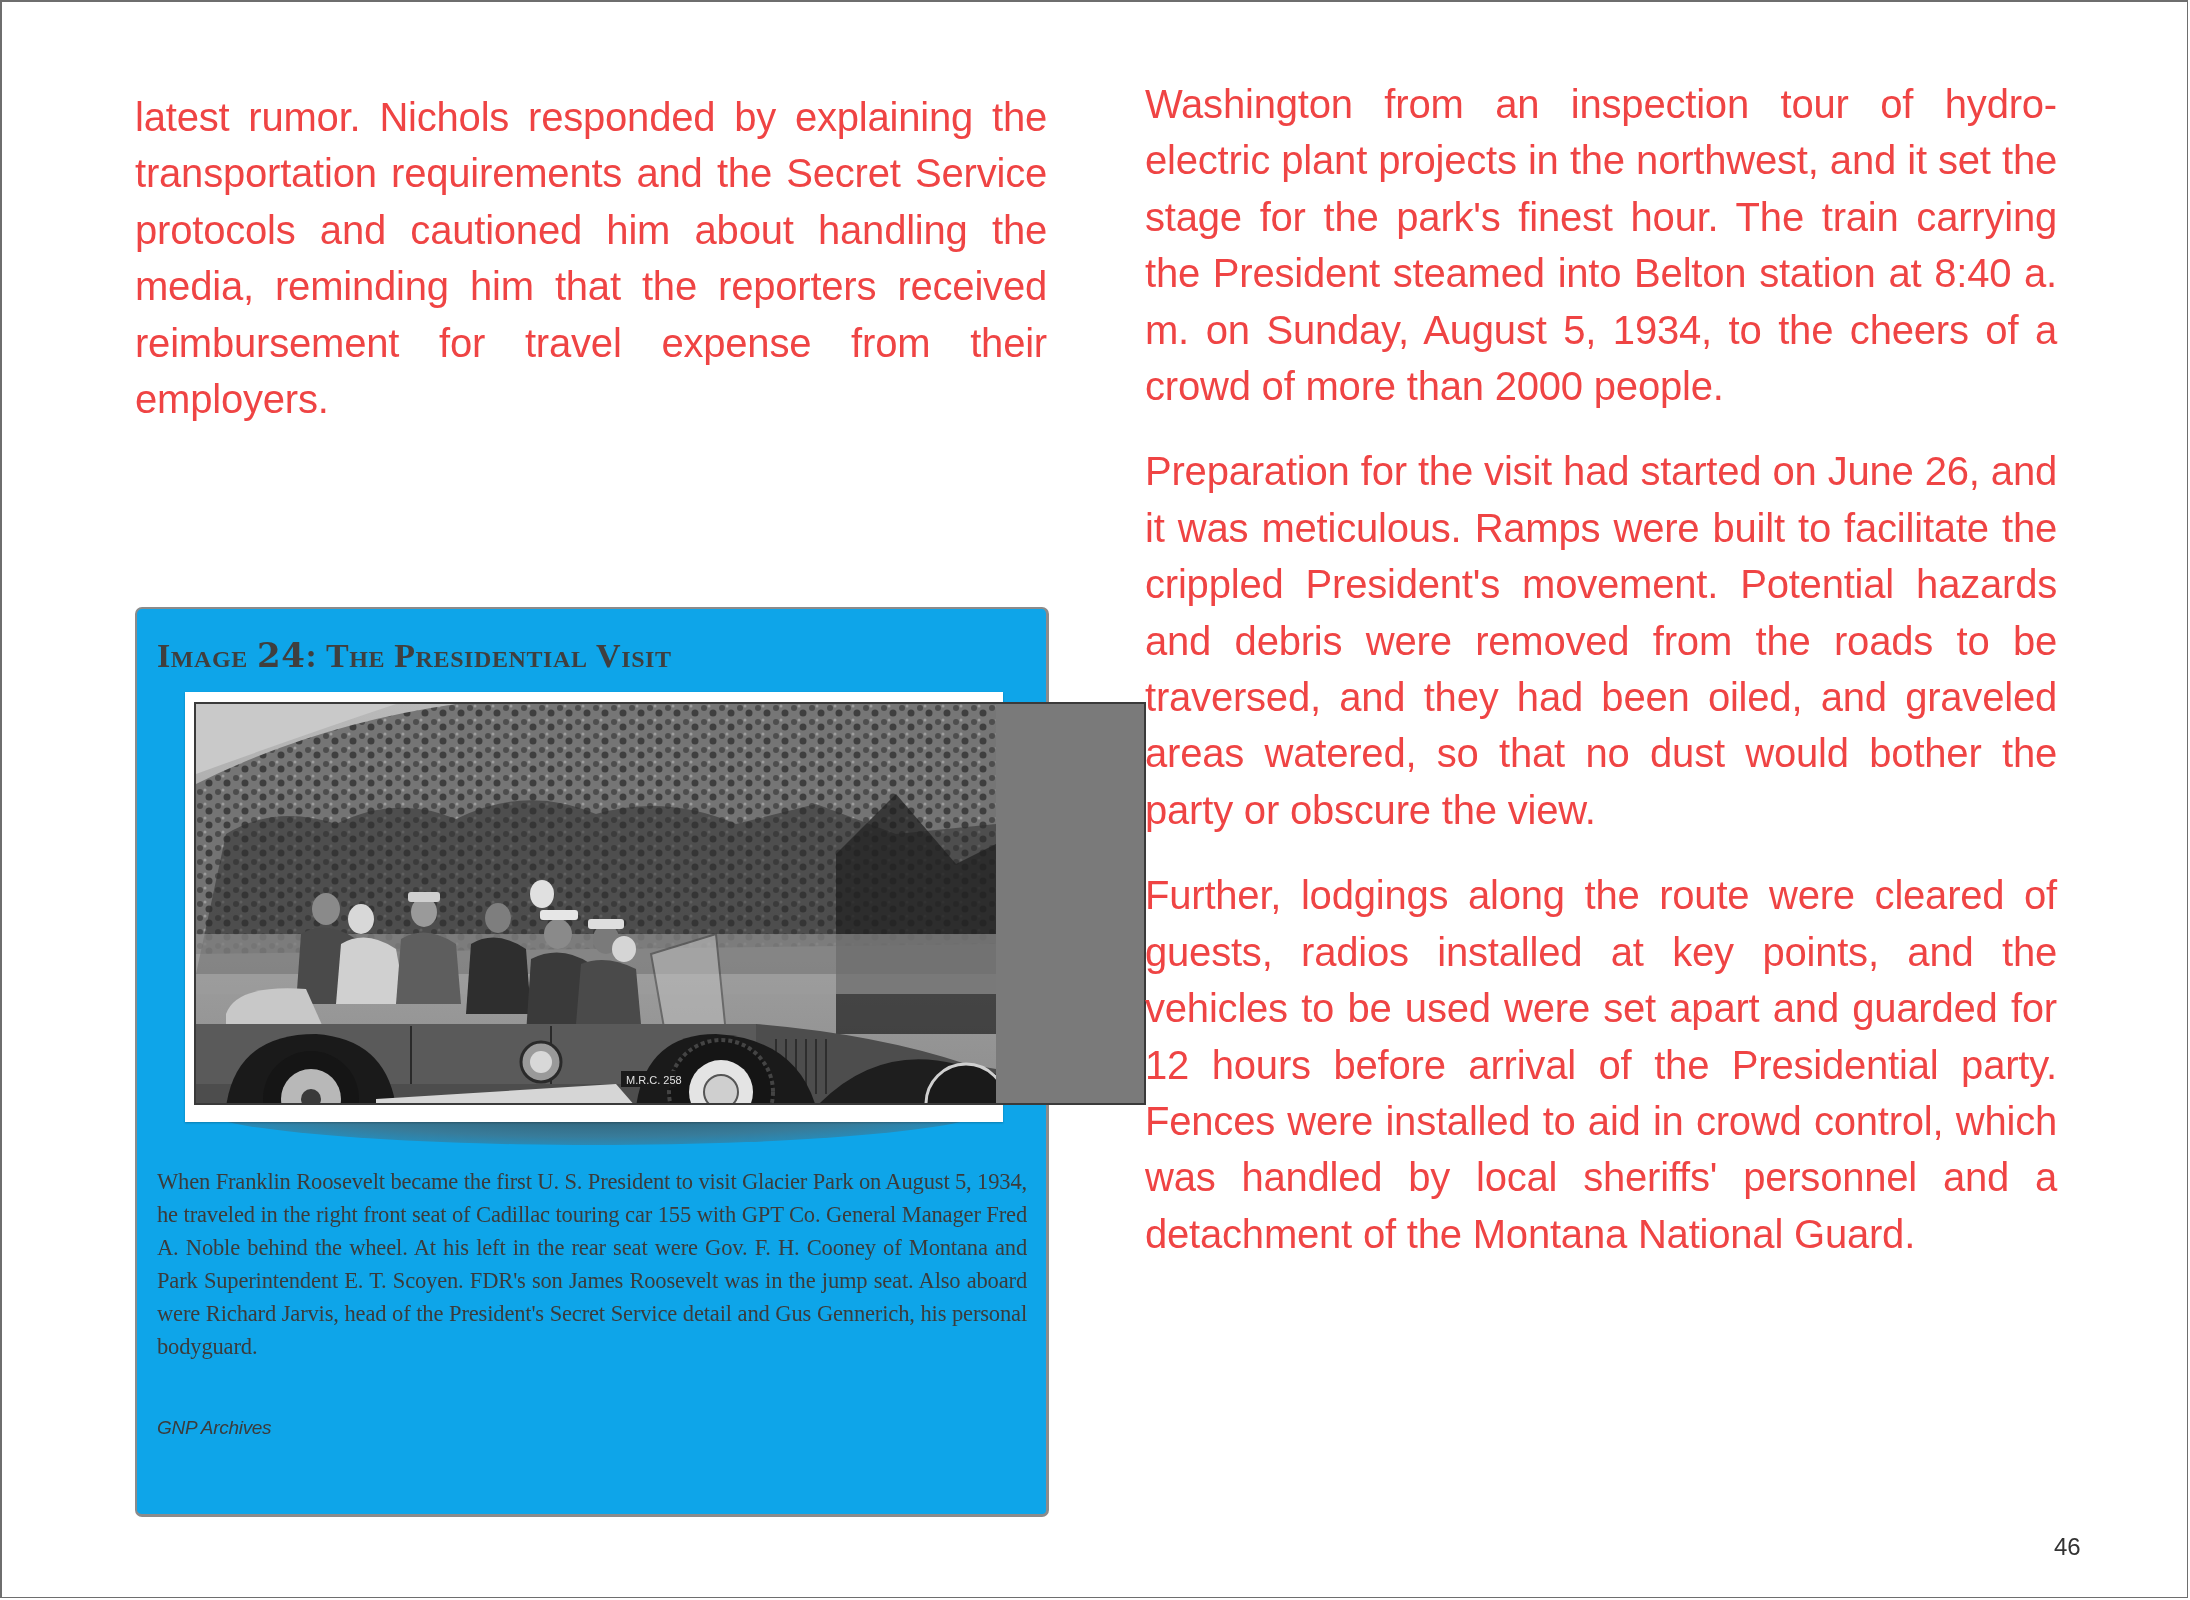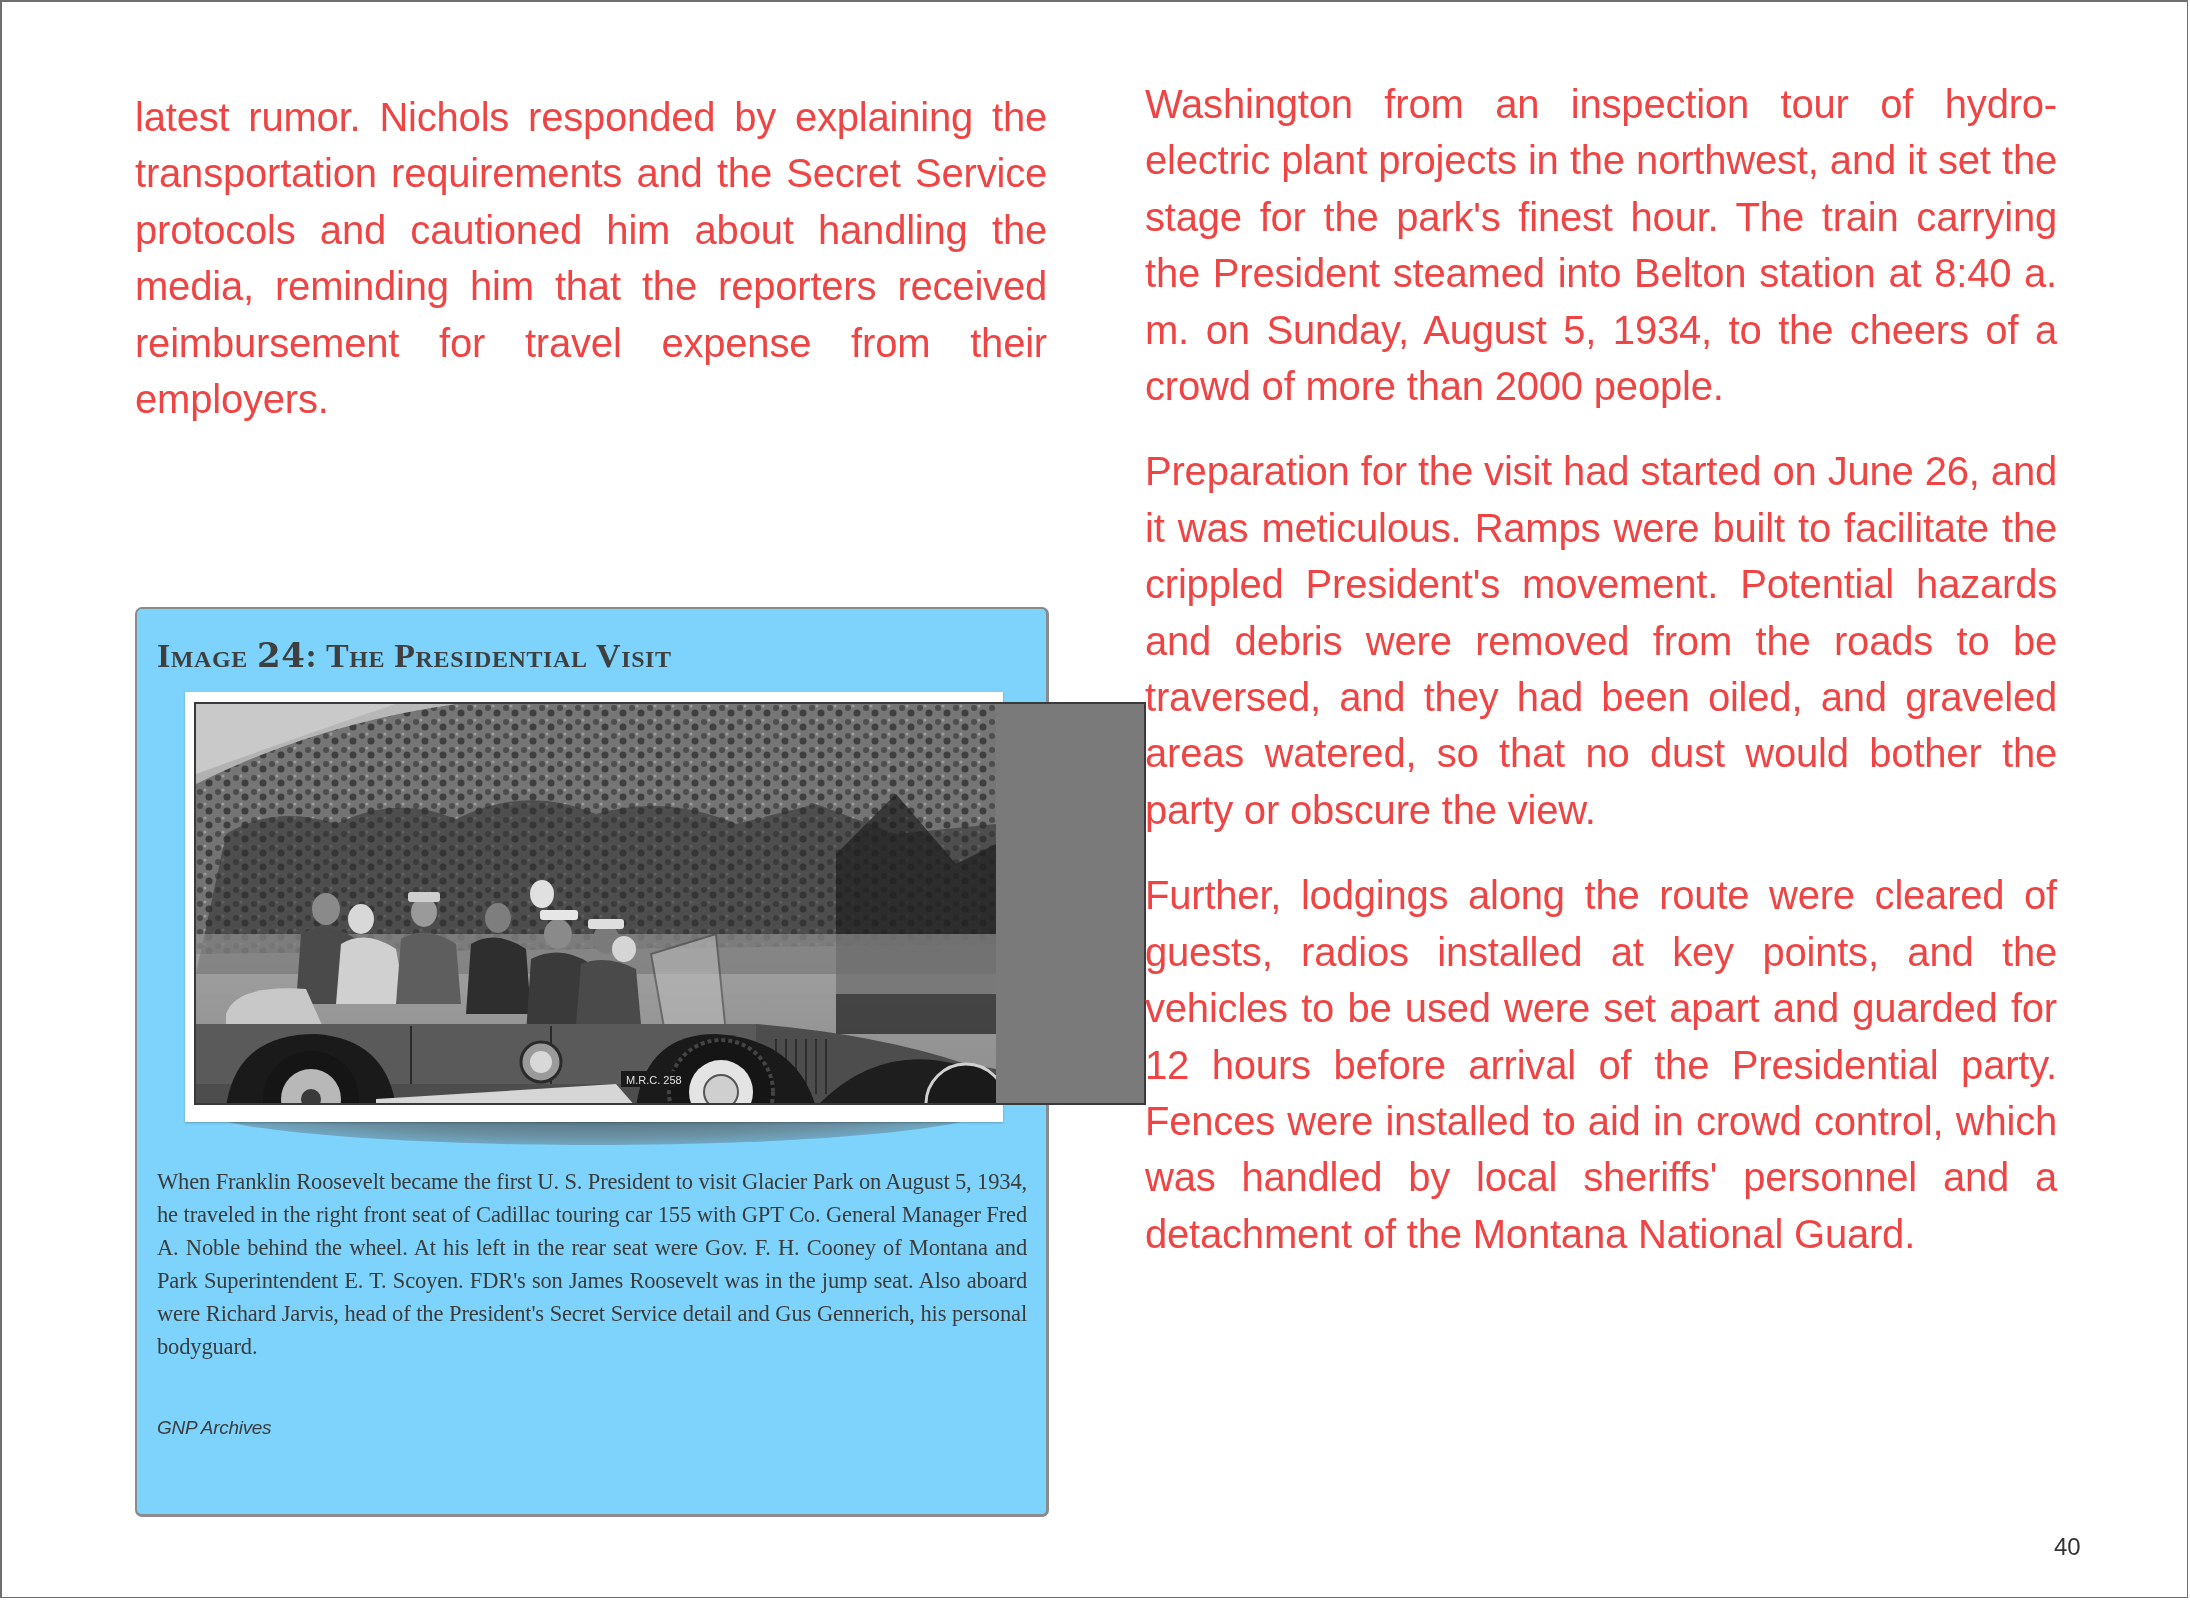--- a/index.html
+++ b/index.html
@@ -44,21 +44,21 @@
     .col-left { left: 133px; top: 87px; }
     .col-right { left: 1143px; top: 74px; }
 
     .figure-box {
       position: absolute;
       left: 133px;
       top: 605px;
       width: 914px;
       height: 910px;
       box-sizing: border-box;
-      background: #7dd3fc;
+      background: #0ea5e9;
       border: 2px solid #8b8b8b;
       border-right-width: 3px;
       border-bottom-width: 3px;
       border-radius: 7px;
     }
     .figure-title {
       position: absolute;
       left: 20px;
       top: 26px;
       font-family: "Liberation Serif", "DejaVu Serif", serif;
@@ -244,14 +244,14 @@
     </div>
     <div class="figure-credit">GNP Archives</div>
   </div>
 
   <div class="col col-right">
     <p class="last-left">Washington from an inspection tour of hydro-electric plant projects in the northwest, and it set the stage for the park's finest hour. The train carrying the President steamed into Belton station at 8:40 a. m. on Sunday, August 5, 1934, to the cheers of a crowd of more than 2000 people.</p>
     <p class="last-left">Preparation for the visit had started on June 26, and it was meticulous. Ramps were built to facilitate the crippled President's movement. Potential hazards and debris were removed from the roads to be traversed, and they had been oiled, and graveled areas watered, so that no dust would bother the party or obscure the view.</p>
     <p class="last-left">Further, lodgings along the route were cleared of guests, radios installed at key points, and the vehicles to be used were set apart and guarded for 12 hours before arrival of the Presidential party. Fences were installed to aid in crowd control, which was handled by local sheriffs' personnel and a detachment of the Montana National Guard.</p>
   </div>
 
-  <div class="page-number">40</div>
+  <div class="page-number">46</div>
 </div>
 
 </body></html>

